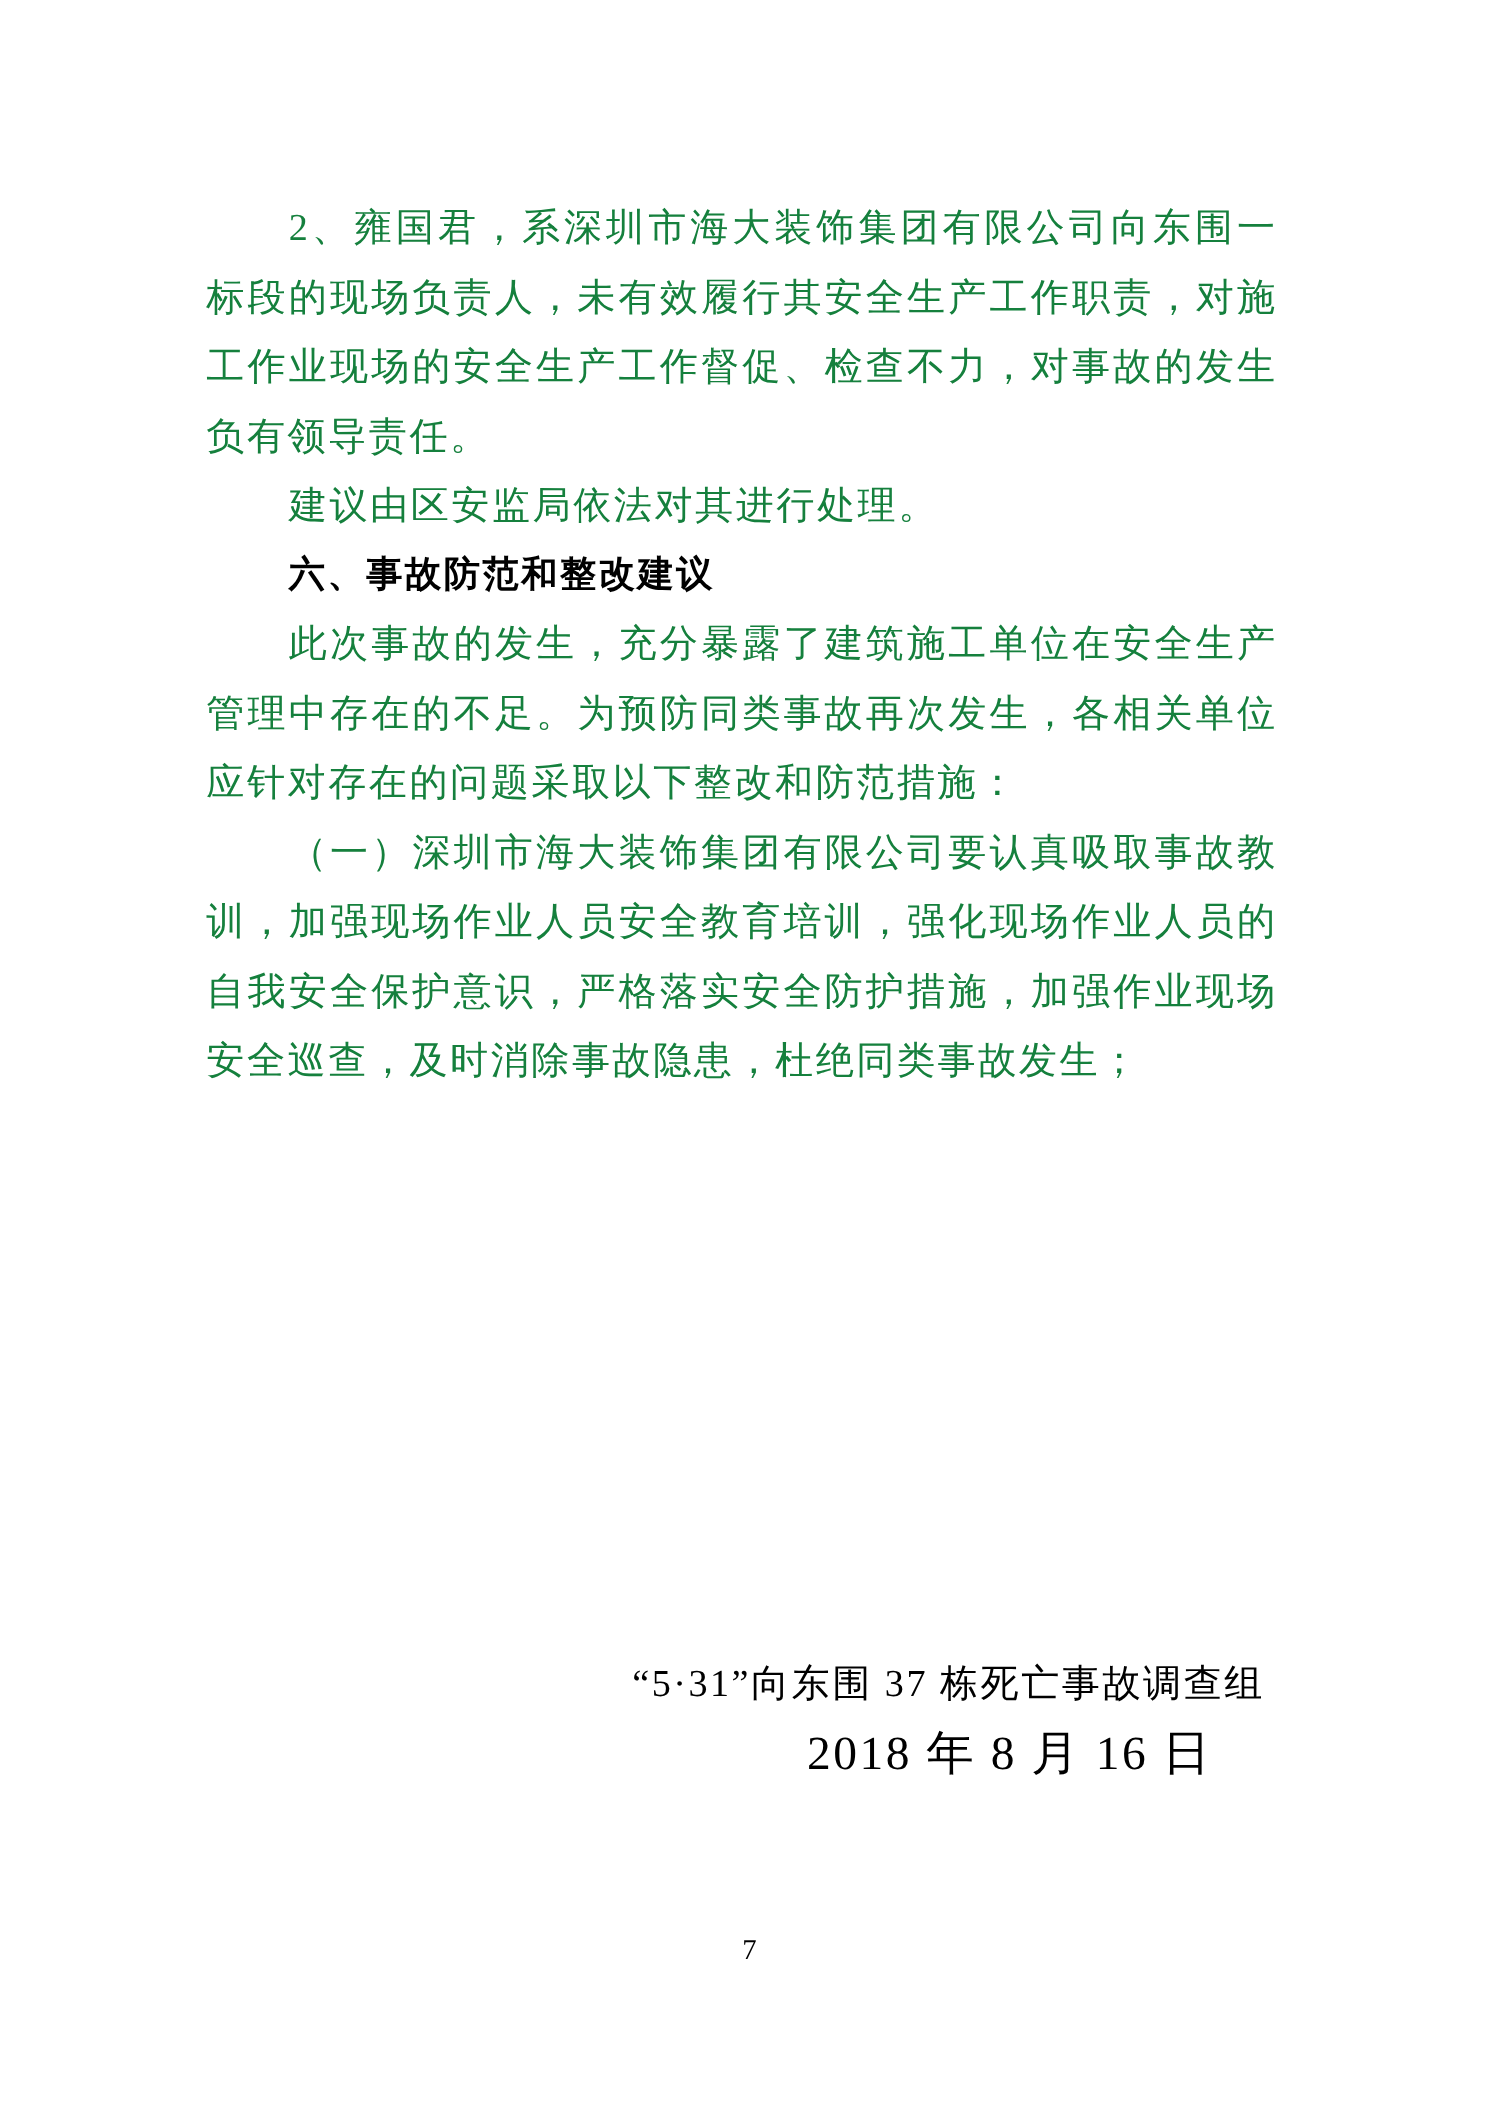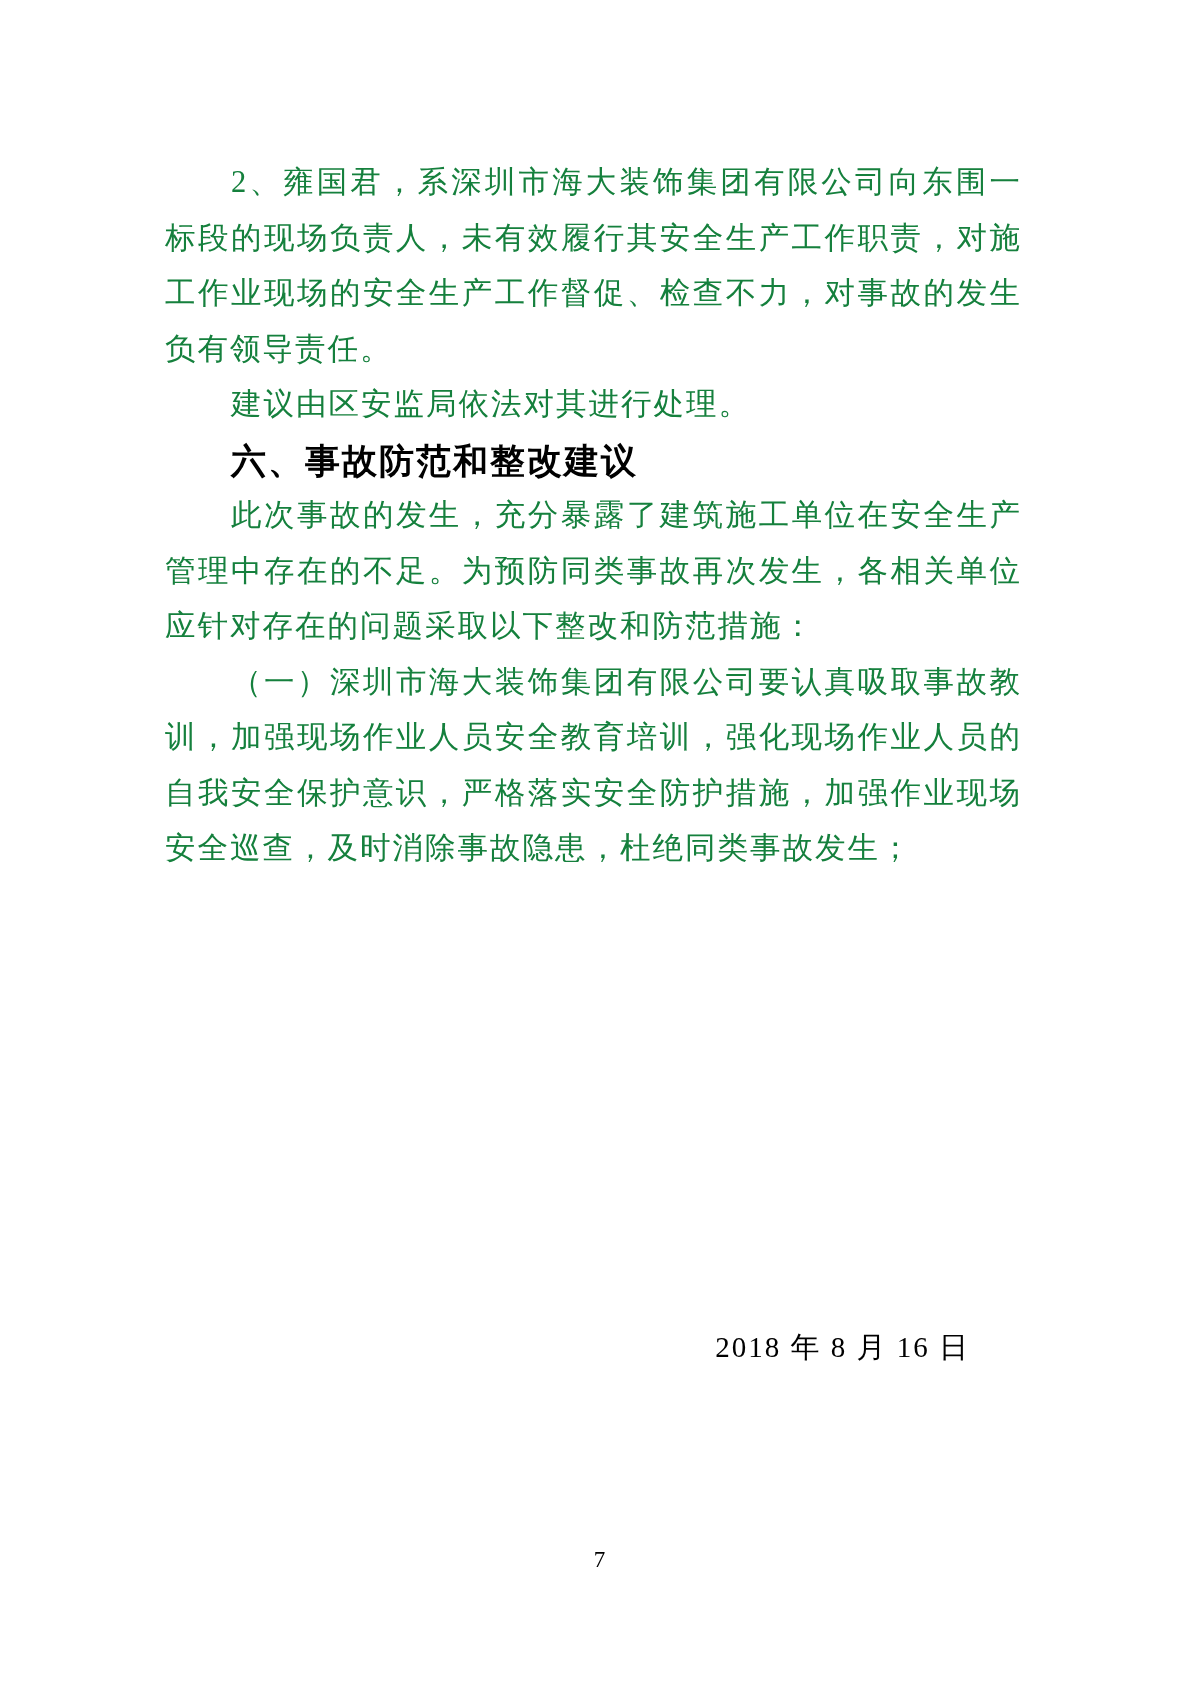--- a/index.html
+++ b/index.html
@@ -26,21 +26,21 @@
     margin: 0;
     font-size: 30.5px;
     line-height: 55.5px;
     letter-spacing: 2px;
     text-align: justify;
     text-indent: 66px;
     color: #15803d;
   }
   .section-heading {
     margin: 0;
-    font-size: 35px;
+    font-size: 29px;
     line-height: 55.5px;
     letter-spacing: 2px;
     font-weight: bold;
     font-family: "Liberation Sans", "DejaVu Sans", sans-serif;
     text-indent: 66px;
     color: #000000;
   }
   .signature-block {
     position: absolute;
     left: 165px;
@@ -50,21 +50,21 @@
   .sig-org {
     margin: 0;
     font-size: 30.5px;
     line-height: 55.5px;
     letter-spacing: 2px;
     text-align: right;
     padding-right: 10px;
   }
   .sig-date {
     margin: 0;
-    font-size: 29px;
+    font-size: 38px;
     line-height: 55.5px;
     letter-spacing: 2px;
     text-align: right;
     padding-right: 52px;
   }
   .page-number {
     position: absolute;
     left: 0;
     top: 1546px;
     width: 100%;
@@ -88,18 +88,19 @@
     <h2 class="section-heading">六、事故防范和整改建议</h2>
 
     <p class="body-par">此次事故的发生，充分暴露了建筑施工单位在安全生产管理中存在的不足。为预防同类事故再次发生，各相关单位应针对存在的问题采取以下整改和防范措施：</p>
 
     <p class="body-par">（一）深圳市海大装饰集团有限公司要认真吸取事故教训，加强现场作业人员安全教育培训，强化现场作业人员的自我安全保护意识，严格落实安全防护措施，加强作业现场安全巡查，及时消除事故隐患，杜绝同类事故发生；</p>
 
 
   </div>
 
   <div class="signature-block">
+    <p class="sig-org">“5·31”向东围 37 栋死亡事故调查组</p>
     <p class="sig-date">2018 年 8 月 16 日</p>
   </div>
 
   <div class="page-number">7</div>
 
 </div>
 
 </body></html>

